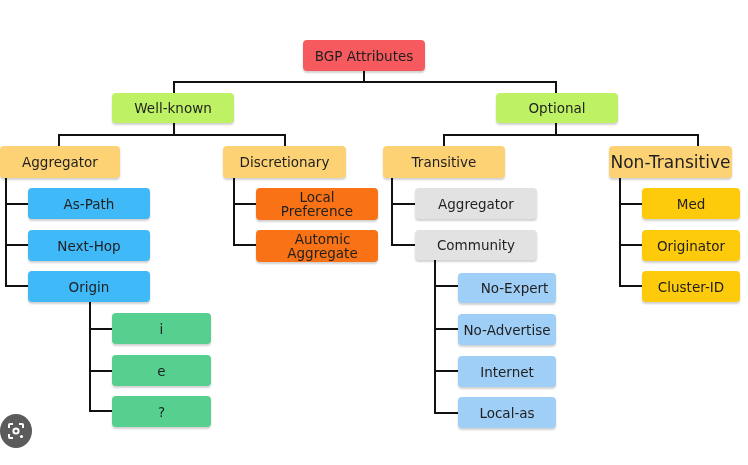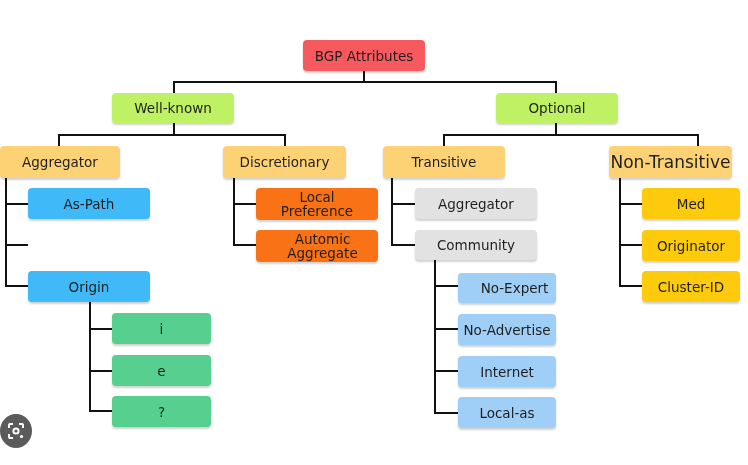--- a/index.html
+++ b/index.html
@@ -78,20 +78,21 @@
 
   <div class="node green" style="left:112px;top:93px;width:122px;height:30px;">Well-known</div>
   <div class="node green" style="left:496px;top:93px;width:122px;height:30px;">Optional</div>
 
   <div class="node cat" style="left:0px;top:146px;width:120px;height:32px;">Aggregator</div>
   <div class="node cat" style="left:223px;top:146px;width:123px;height:32px;">Discretionary</div>
   <div class="node cat" style="left:383px;top:146px;width:122px;height:32px;">Transitive</div>
   <div class="node cat small" style="left:609px;top:146px;width:123px;height:32px;">Non-Transitive</div>
 
   <div class="node blue" style="left:28px;top:188px;width:122px;height:31px;">As-Path</div>
+  <div class="node blue" style="left:28px;top:230px;width:122px;height:31px;">Next-Hop</div>
   <div class="node blue" style="left:28px;top:271px;width:122px;height:31px;">Origin</div>
 
   <div class="node mint" style="left:112px;top:313px;width:99px;height:31px;">i</div>
   <div class="node mint" style="left:112px;top:355px;width:99px;height:31px;">e</div>
   <div class="node mint" style="left:112px;top:396px;width:99px;height:31px;">?</div>
 
   <div class="node orange" style="left:256px;top:188px;width:122px;height:32px;flex-direction:column;">
     <span>Local</span>
     <span>Preference</span>
   </div>

